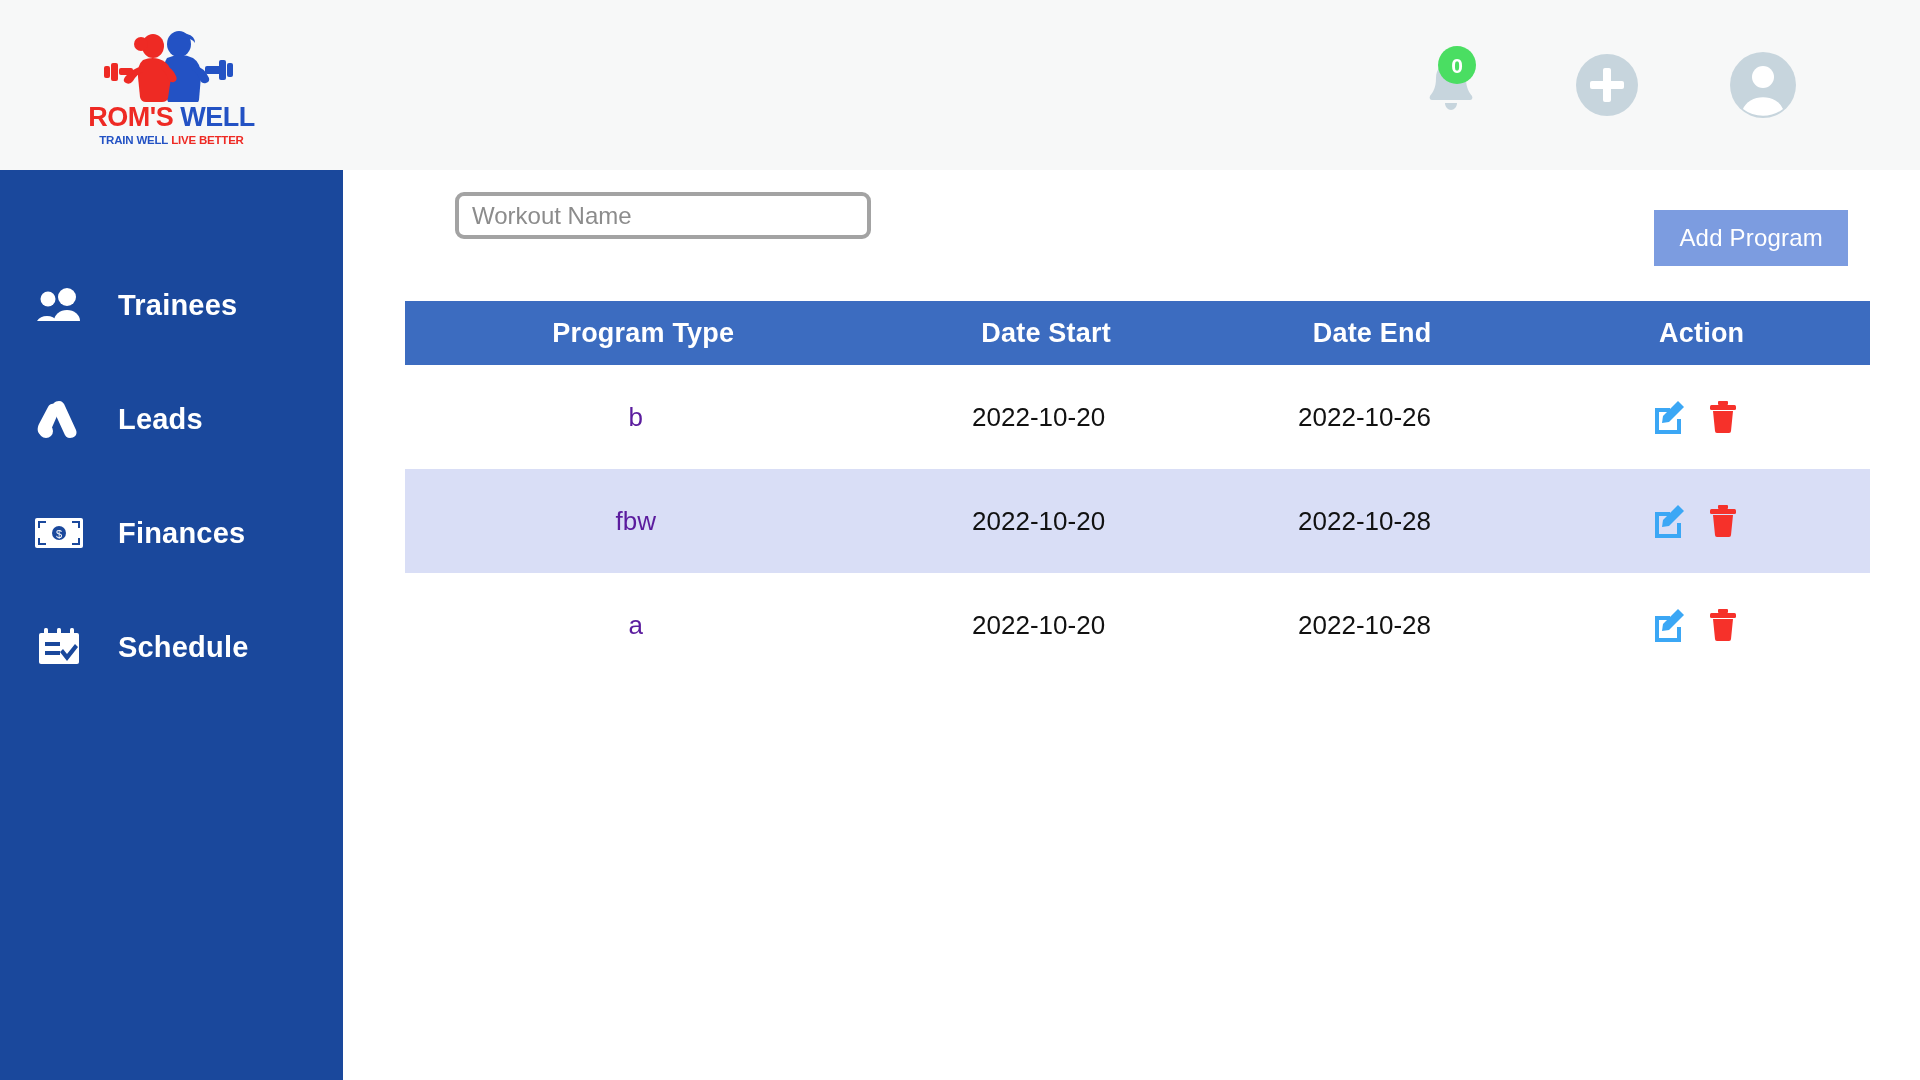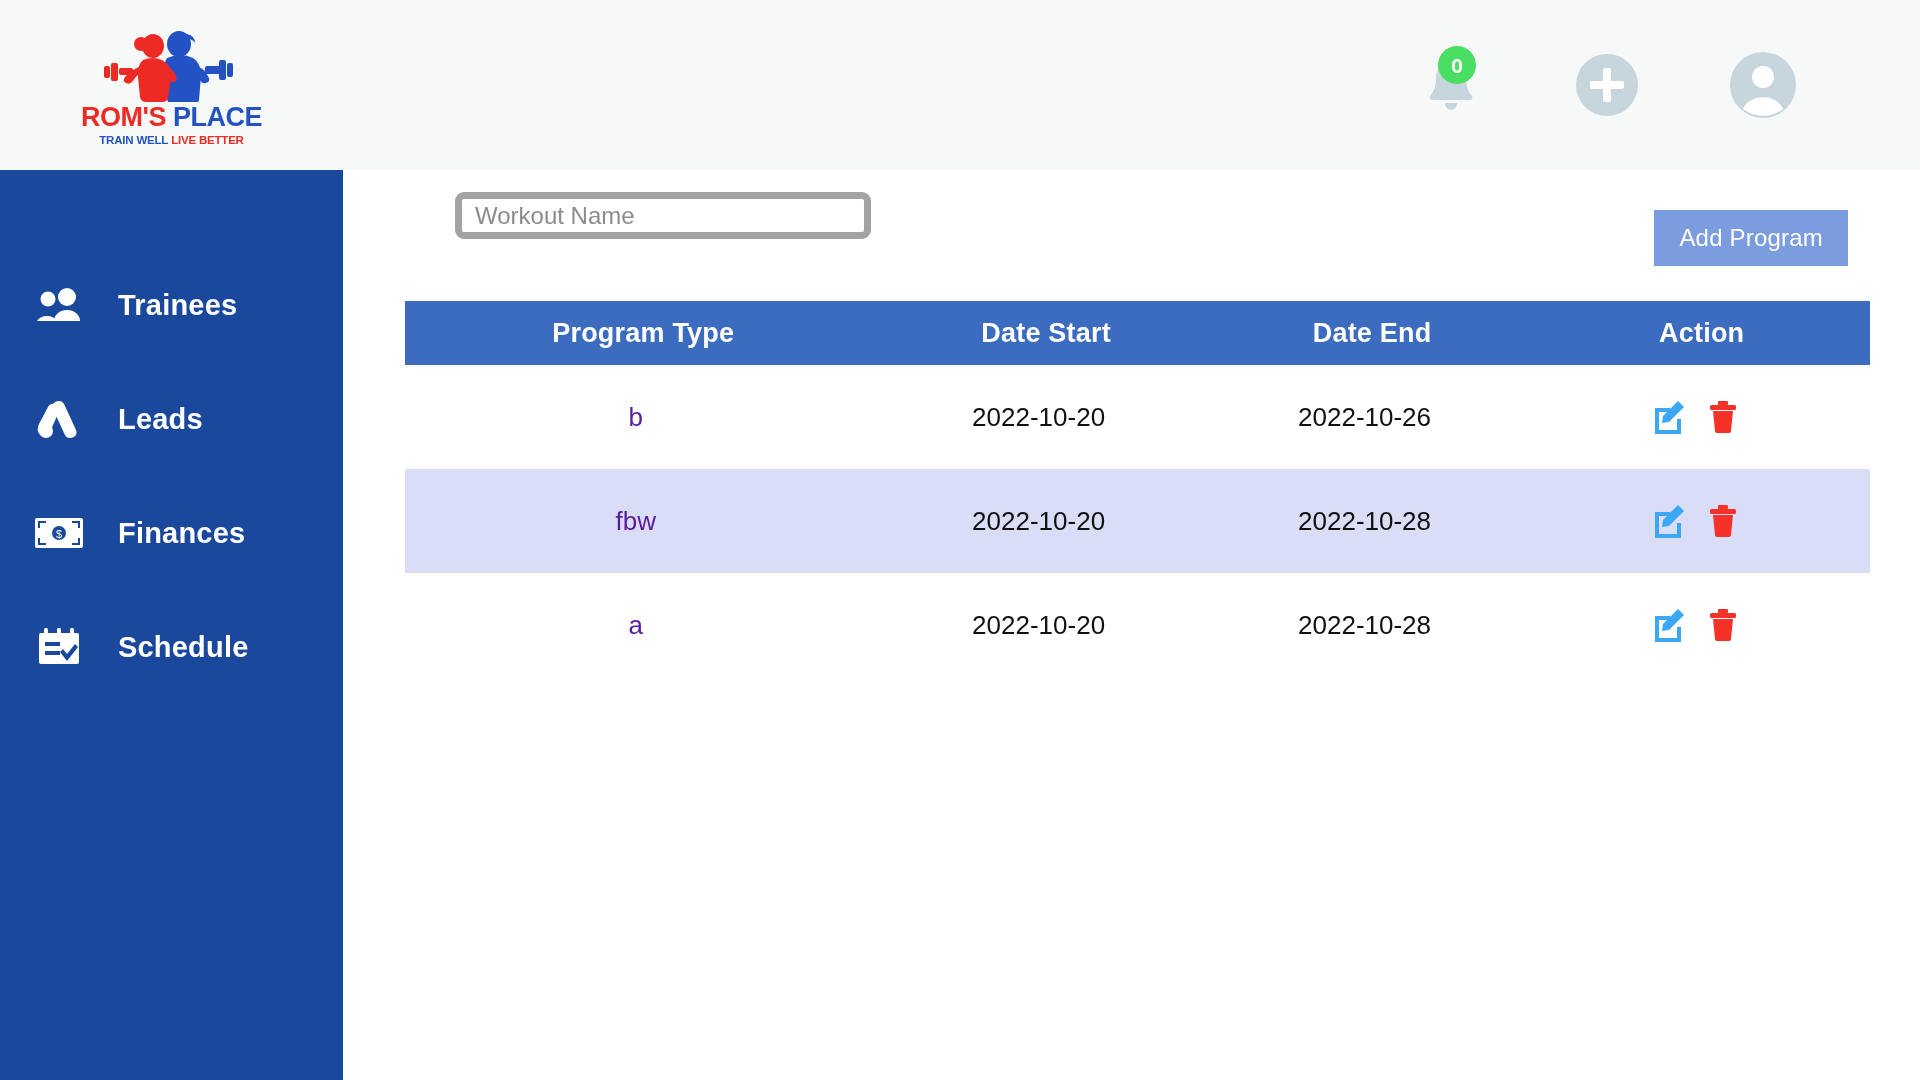--- a/index.html
+++ b/index.html
@@ -147,21 +147,21 @@
   }
   .search-label {
     font-size: 26px;
     color: #111111;
     line-height: 1.15;
     margin-bottom: 9px;
   }
   .search-input {
     width: 416px;
     height: 47px;
-    border: 7px solid #a3a3a3;
+    border: 4px solid #a3a3a3;
     border-radius: 9px;
     padding: 0 13px;
     font-size: 24px;
     color: #555555;
     font-family: "Liberation Sans", sans-serif;
     background: #ffffff;
     outline: none;
   }
   .search-input::placeholder { color: #8c8c8c; }
 
@@ -269,21 +269,21 @@
           </g>
 
           <g fill="#ee2a24">
             <rect x="22" y="38" width="14" height="7" rx="2"></rect>
             <rect x="14" y="33" width="7" height="18" rx="2"></rect>
             <rect x="7" y="36" width="6" height="12" rx="2"></rect>
           </g>
         </svg>
       </div>
       <div class="brand-wordmark">
-        <span class="wm-red">ROM'S</span><span>&nbsp;</span><span class="wm-blue">PLACE</span>
+        <span class="wm-red">ROM'S</span><span>&nbsp;</span><span class="wm-blue">WELL</span>
       </div>
       <div class="brand-tagline">
         <span class="tg-blue">TRAIN WELL</span><span>&nbsp;</span><span class="tg-red">LIVE BETTER</span>
       </div>
     </div>
 
     <div class="topbar-actions">
 
       <div class="icon-btn">
         <svg width="56" height="58" viewBox="0 0 56 58" aria-hidden="true">

